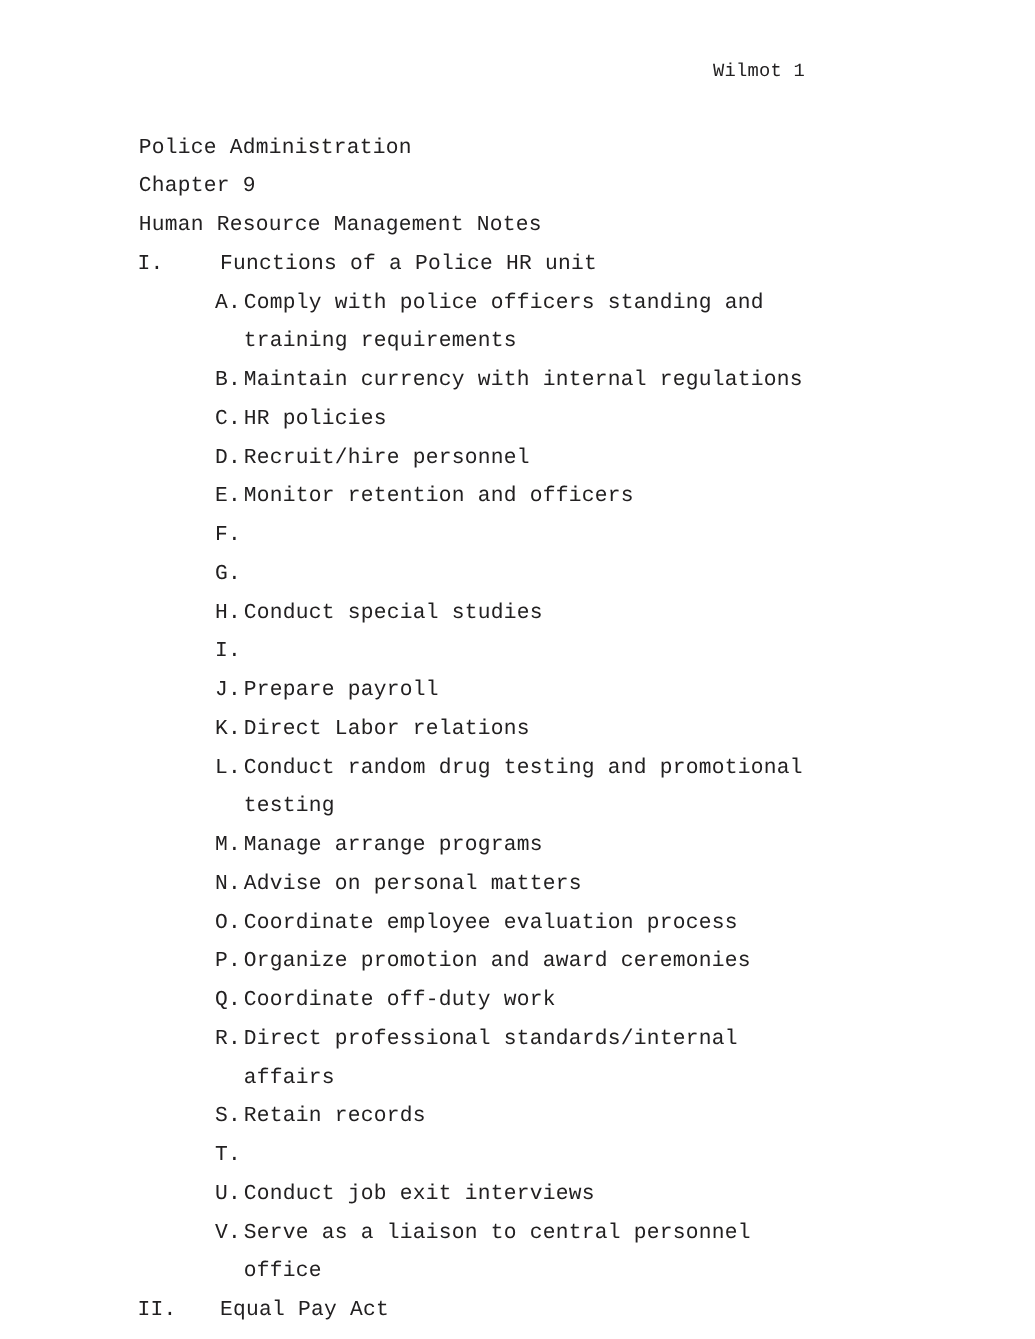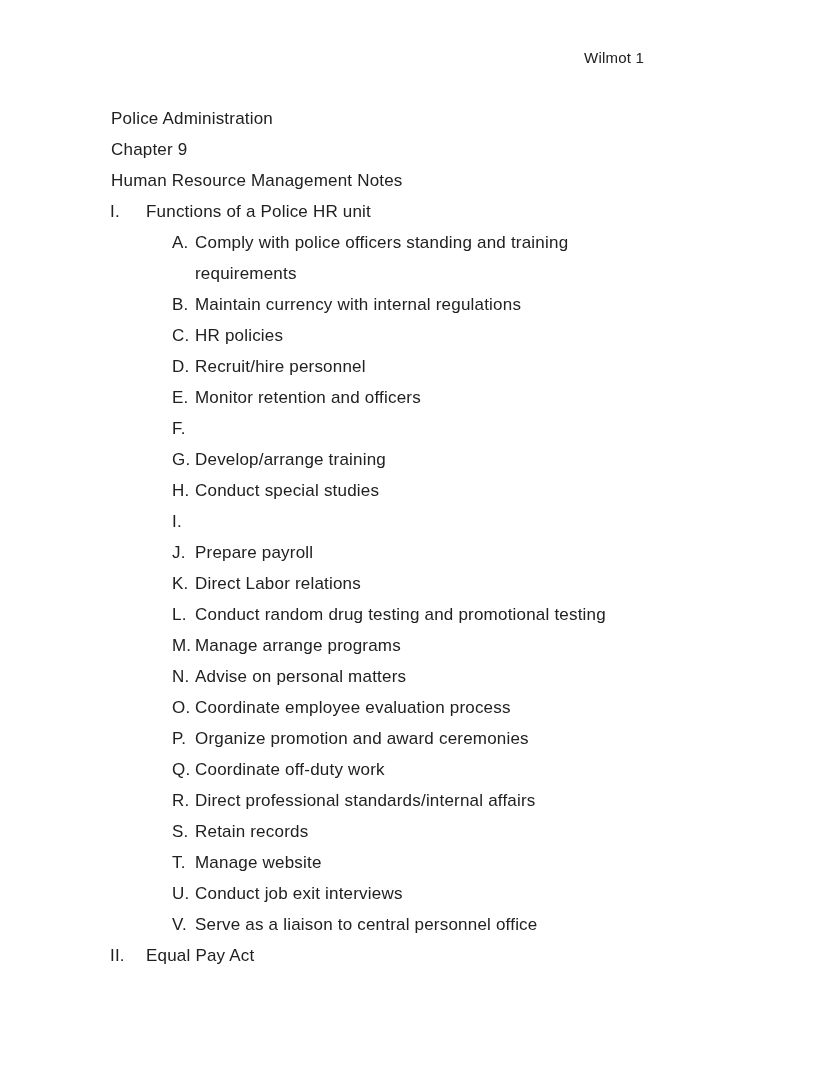--- a/index.html
+++ b/index.html
@@ -6,21 +6,21 @@
     margin: 0;
     padding: 0;
     background: #ffffff;
   }
   .page {
     position: relative;
     width: 742px;
     height: 1071px;
     background: #ffffff;
     color: #222021;
-    font-family: Liberation Sans, sans-serif;
+    font-family: Liberation Mono, monospace;
     font-size: 17px;
     letter-spacing: 0.2px;
     box-sizing: border-box;
     padding: 50px 98px 0 97px;
     overflow: hidden;
   }
   .page-header {
     text-align: right;
     font-size: 15px;
     line-height: 16px;
@@ -37,20 +37,21 @@
     display: flex;
     line-height: 31px;
   }
   .numeral {
     margin-left: 13px;
     width: 36px;
     flex-shrink: 0;
   }
   .section-title {
     white-space: nowrap;
+    margin-left: 30px;
   }
   .item {
     display: flex;
     line-height: 31px;
   }
   .letter {
     margin-left: 75px;
     width: 23px;
     flex-shrink: 0;
   }
@@ -93,21 +94,20 @@
           </div>
           <div class="item">
             <span class="letter">E.</span>
             <span class="text">Monitor retention and officers</span>
           </div>
           <div class="item">
             <span class="letter">F.</span>
           </div>
           <div class="item">
             <span class="letter">G.</span>
-            <span class="text">Develop/arrange training</span>
           </div>
           <div class="item">
             <span class="letter">H.</span>
             <span class="text">Conduct special studies</span>
           </div>
           <div class="item">
             <span class="letter">I.</span>
           </div>
           <div class="item">
             <span class="letter">J.</span>
@@ -144,21 +144,20 @@
           <div class="item">
             <span class="letter">R.</span>
             <span class="text">Direct professional standards/internal affairs</span>
           </div>
           <div class="item">
             <span class="letter">S.</span>
             <span class="text">Retain records</span>
           </div>
           <div class="item">
             <span class="letter">T.</span>
-            <span class="text">Manage website</span>
           </div>
           <div class="item">
             <span class="letter">U.</span>
             <span class="text">Conduct job exit interviews</span>
           </div>
           <div class="item">
             <span class="letter">V.</span>
             <span class="text">Serve as a liaison to central personnel office</span>
           </div>
         </div>

